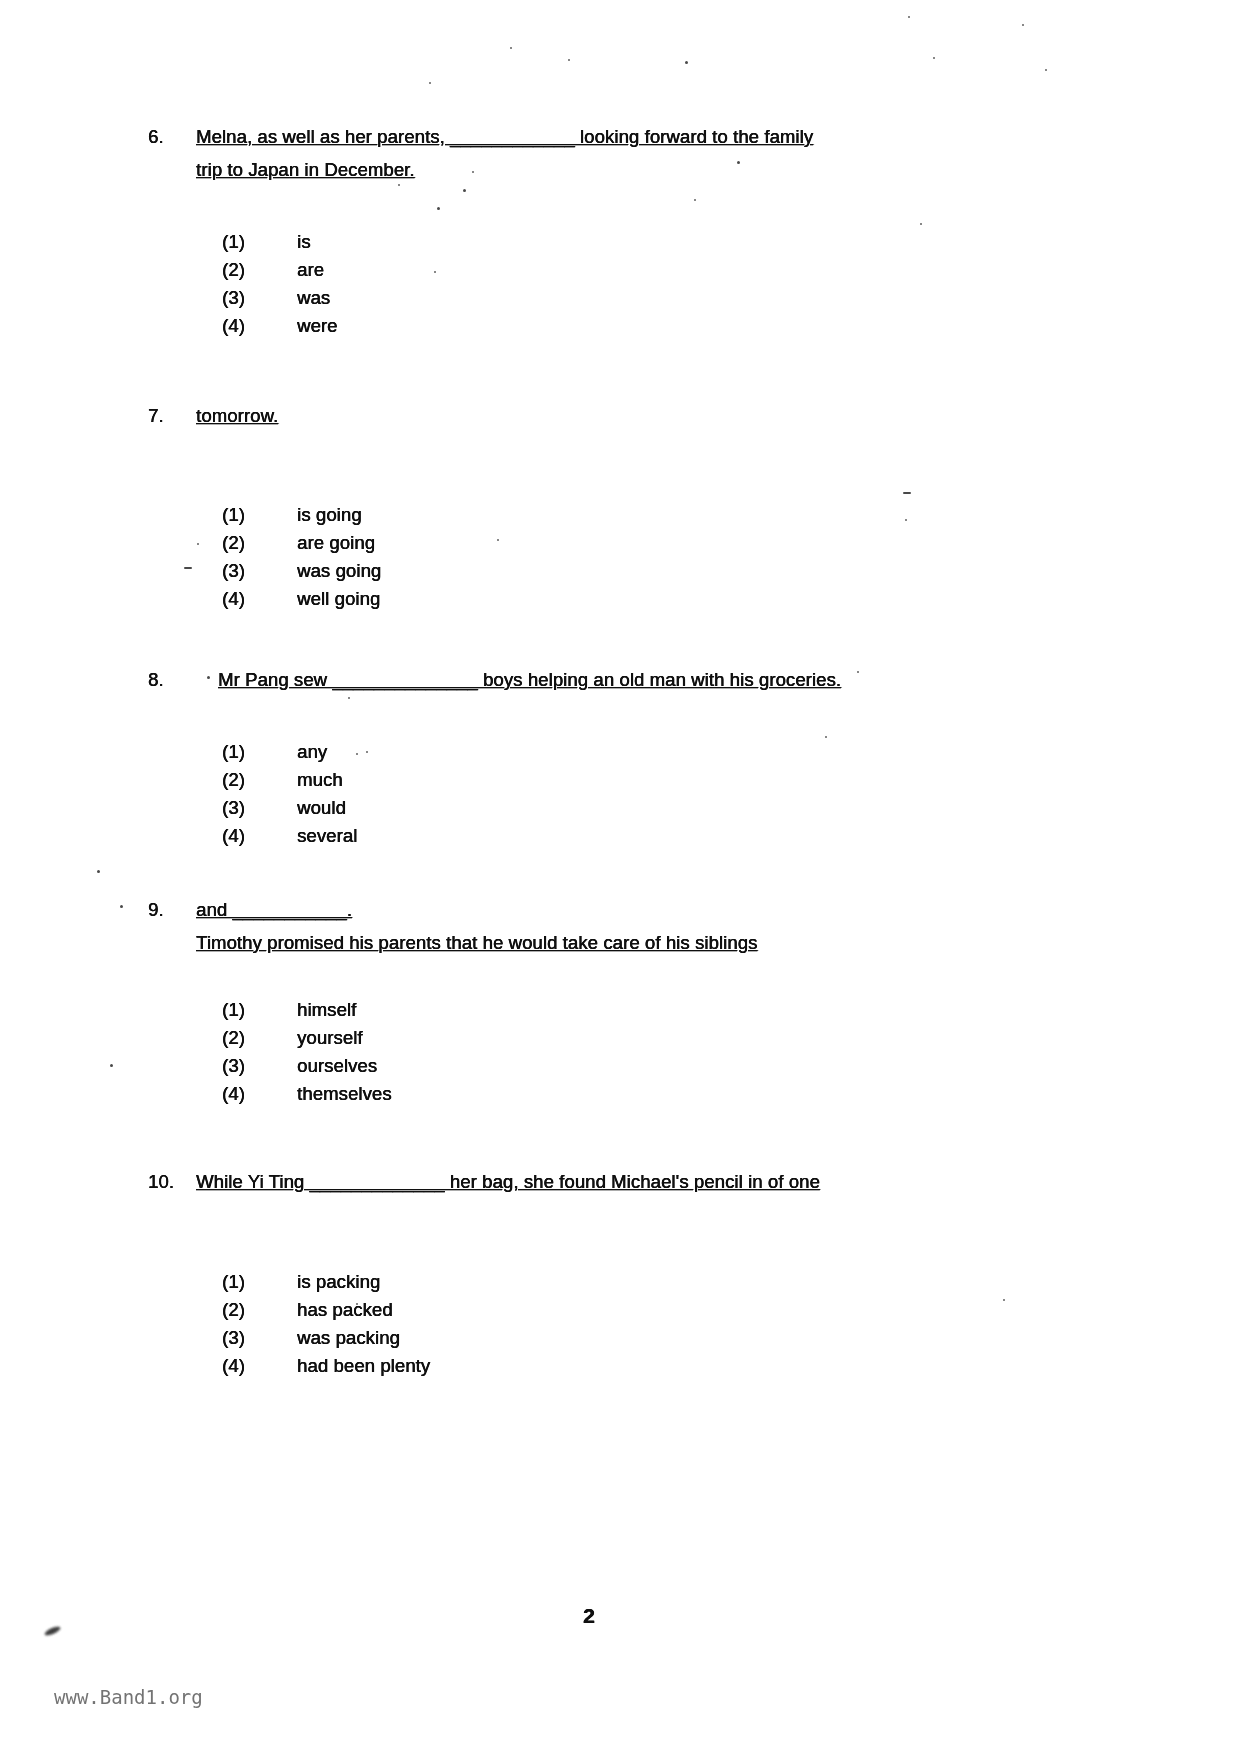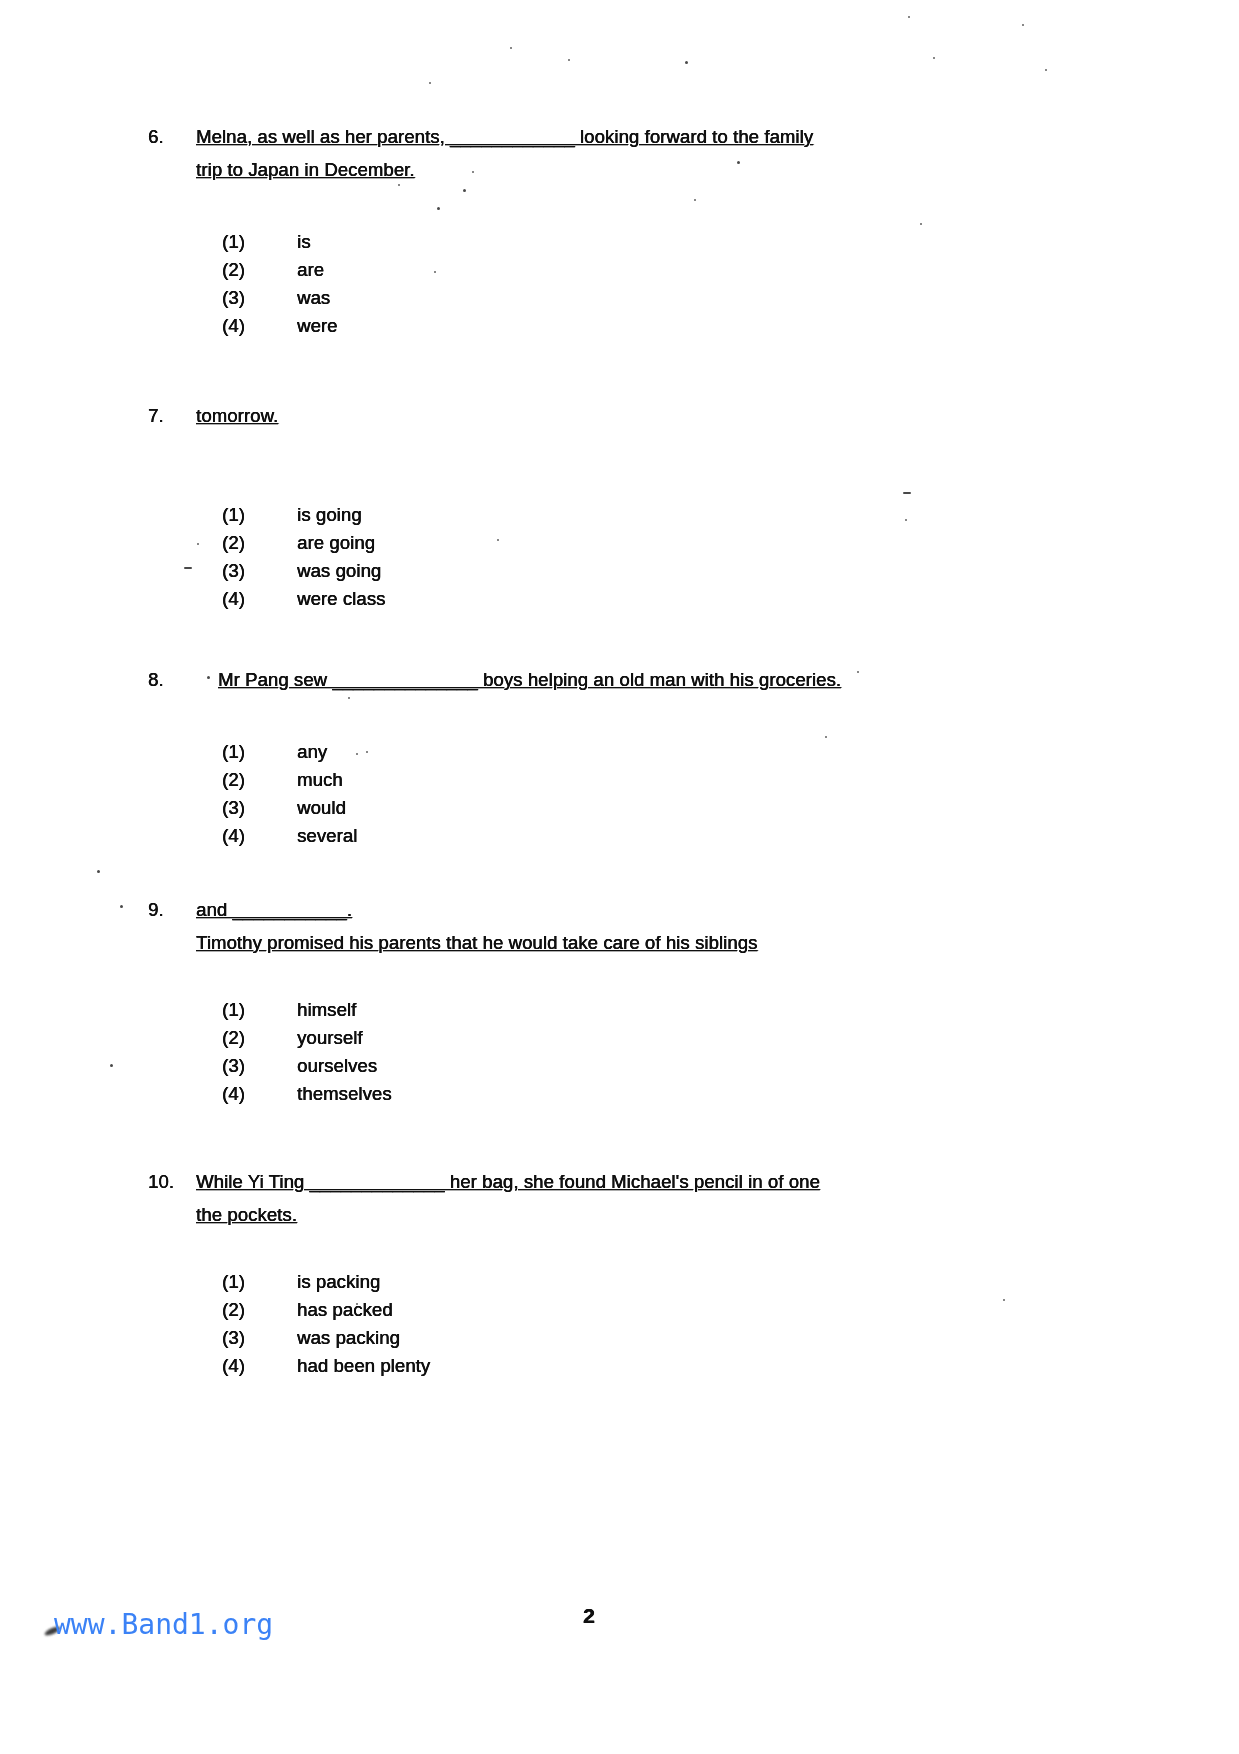--- a/index.html
+++ b/index.html
@@ -29,23 +29,23 @@
     font-size:18.5px;line-height:28px;
   }
   .opt{display:flex;}
   .olabel{width:75px;flex:0 0 75px;}
   .otext{white-space:nowrap;}
   .page-num{
     position:absolute;left:583px;top:1604px;
     font-size:21px;font-weight:bold;
   }
   .footer{
-    position:absolute;left:54px;top:1608px;
+    position:absolute;left:54px;top:1686px;
     font-family:"DejaVu Sans Mono","Liberation Mono",monospace;
-    font-size:28px;color:#3b82f6;text-shadow:none;letter-spacing:0;
+    font-size:19px;color:#737373;text-shadow:none;letter-spacing:0;
   }
   .speck{
     position:absolute;background:#1c1c1c;border-radius:50%;
     width:3px;height:3px;opacity:.8;
   }
   .speck.sm{width:2px;height:2px;opacity:.7;}
   .speck.dash{width:8px;height:2px;border-radius:1px;}
   .speck.smudge{
     width:17px;height:6px;border-radius:50%;
     transform:rotate(-24deg);filter:blur(1px);opacity:.85;
@@ -96,21 +96,21 @@
     <div class="opt">
       <span class="olabel">(2)</span>
       <span class="otext">are going</span>
     </div>
     <div class="opt">
       <span class="olabel">(3)</span>
       <span class="otext">was going</span>
     </div>
     <div class="opt">
       <span class="olabel">(4)</span>
-      <span class="otext">were class</span>
+      <span class="otext">well going</span>
     </div>
   </div>
 
   <div class="q txt" style="top:663px">
     <div class="qnum">8.</div>
     <div class="qtext">
       <div class="indent">Mr Pang sew ______________ boys helping an old man with his groceries.</div>
     </div>
   </div>
   <div class="opts txt" style="top:738px">
@@ -155,21 +155,20 @@
     <div class="opt">
       <span class="olabel">(4)</span>
       <span class="otext">themselves</span>
     </div>
   </div>
 
   <div class="q txt" style="top:1165px">
     <div class="qnum">10.</div>
     <div class="qtext">
       <div>While Yi Ting _____________ her bag, she found Michael's pencil in of one</div>
-      <div>the pockets.</div>
     </div>
   </div>
   <div class="opts txt" style="top:1268px">
     <div class="opt">
       <span class="olabel">(1)</span>
       <span class="otext">is packing</span>
     </div>
     <div class="opt">
       <span class="olabel">(2)</span>
       <span class="otext">has packed</span>

